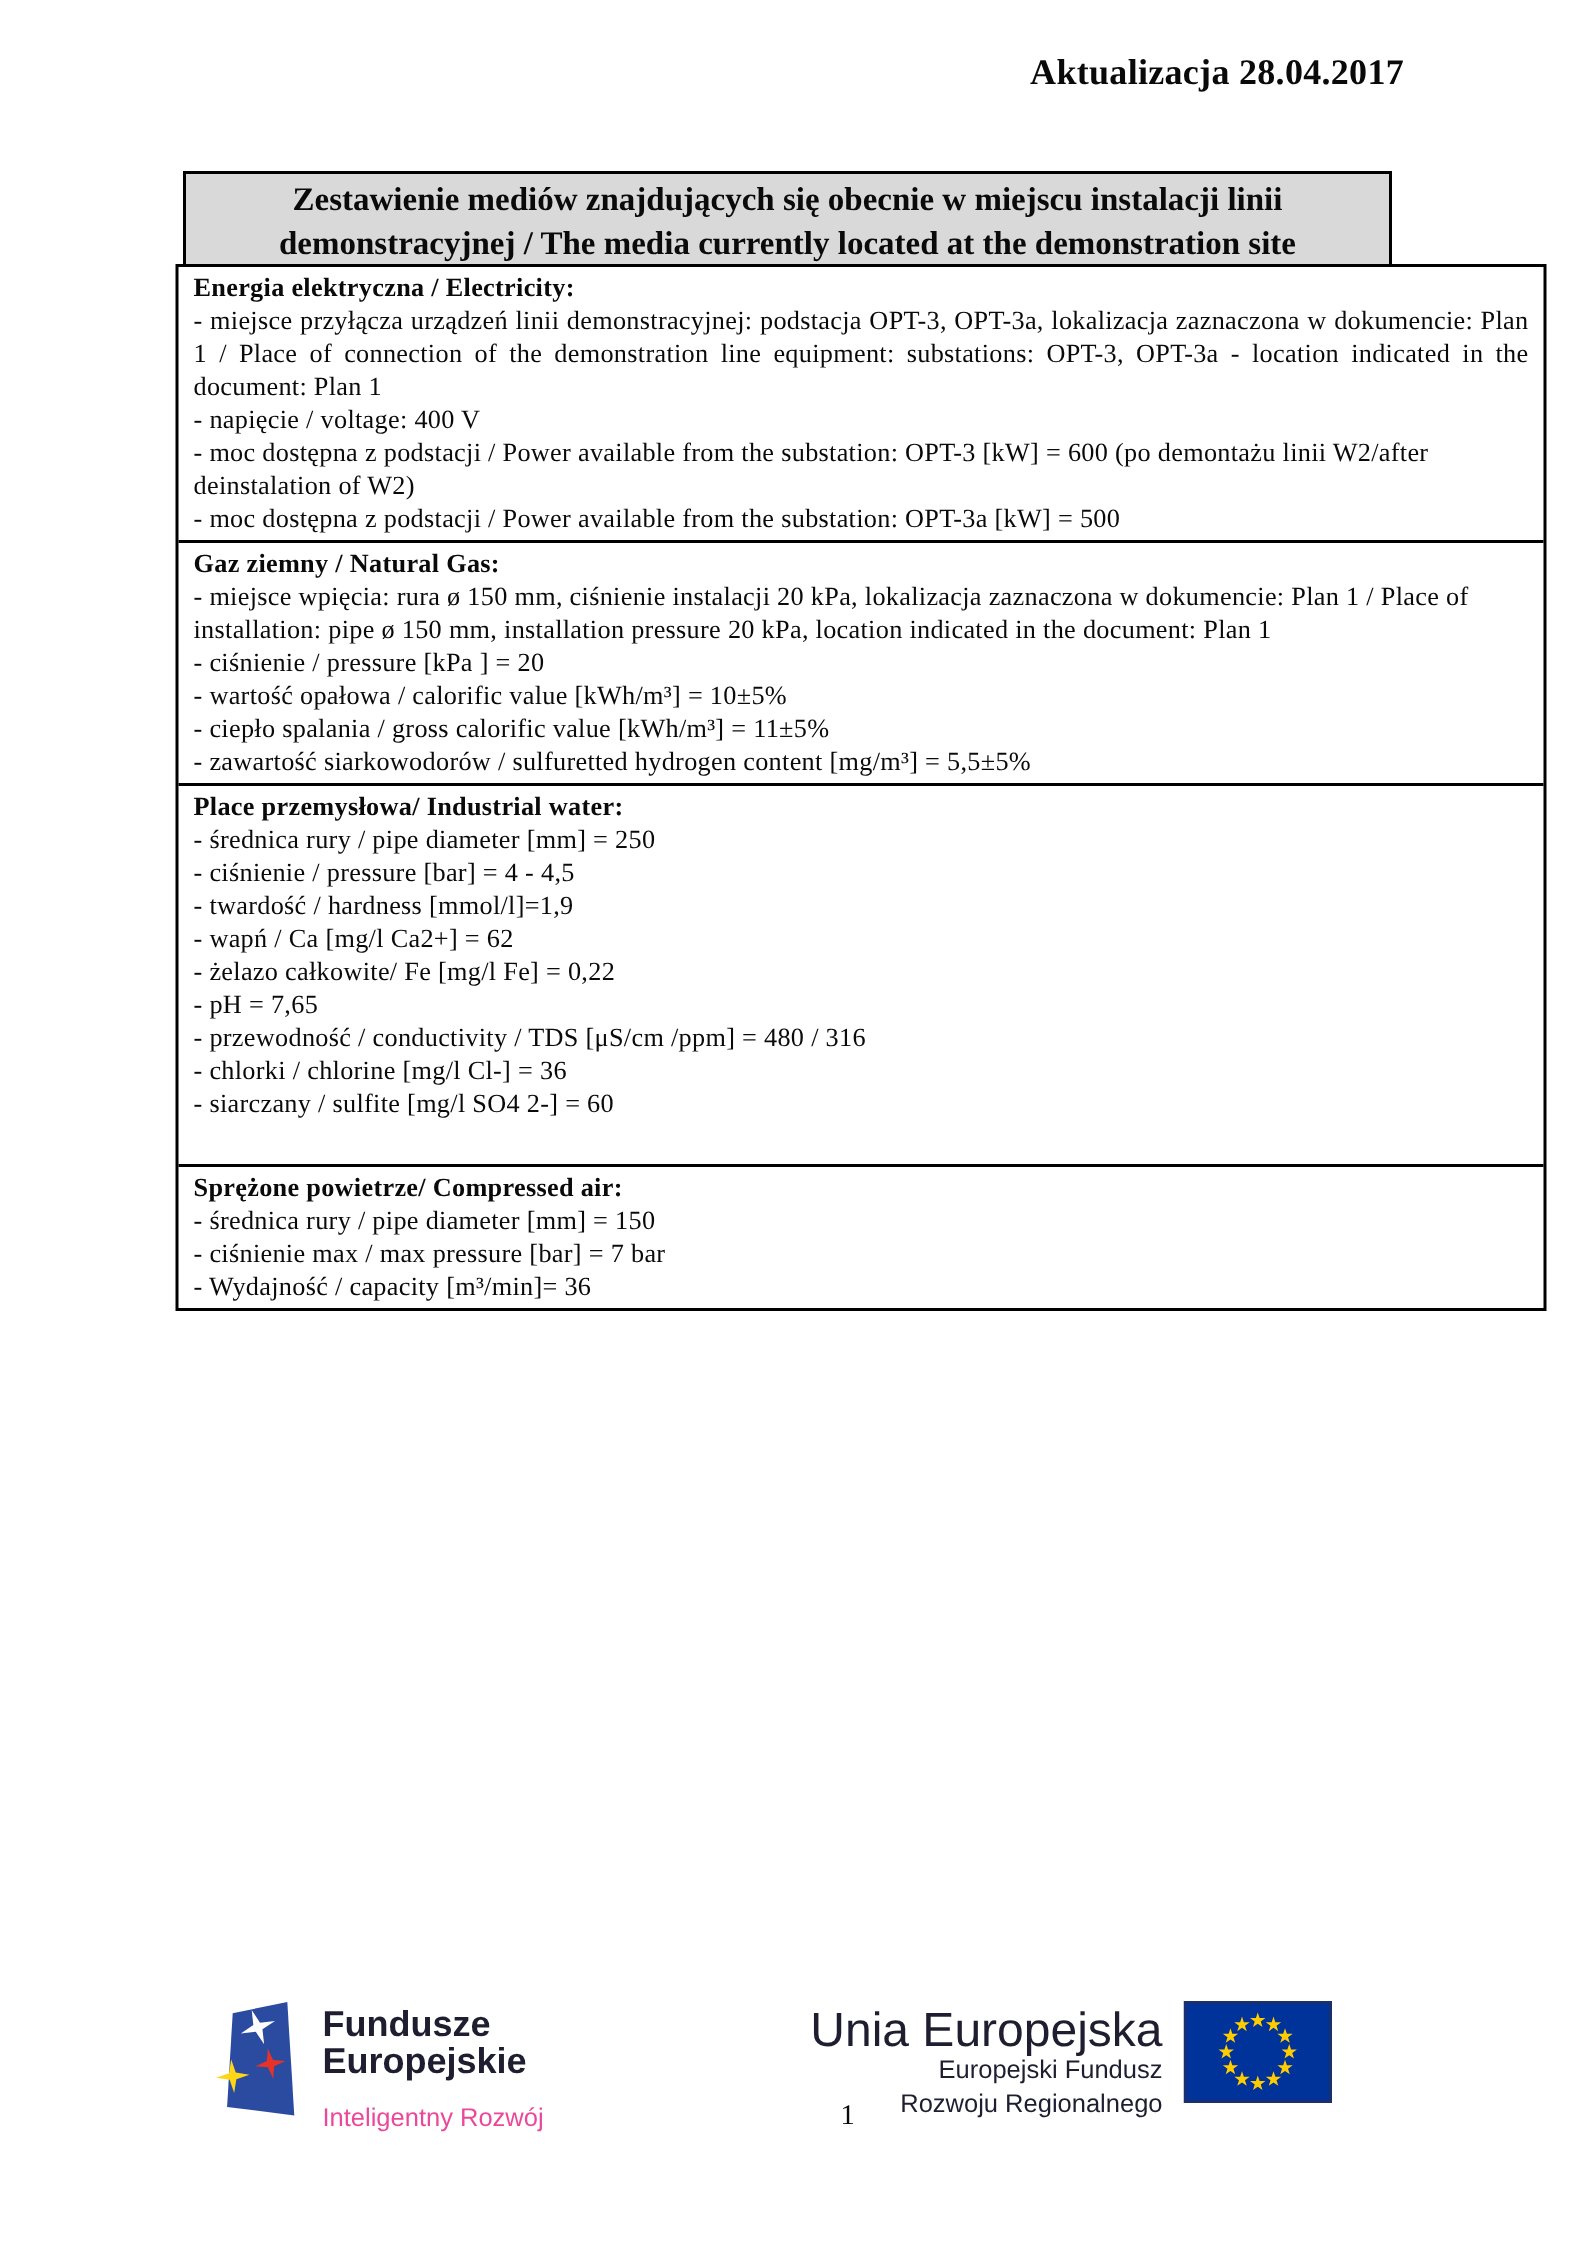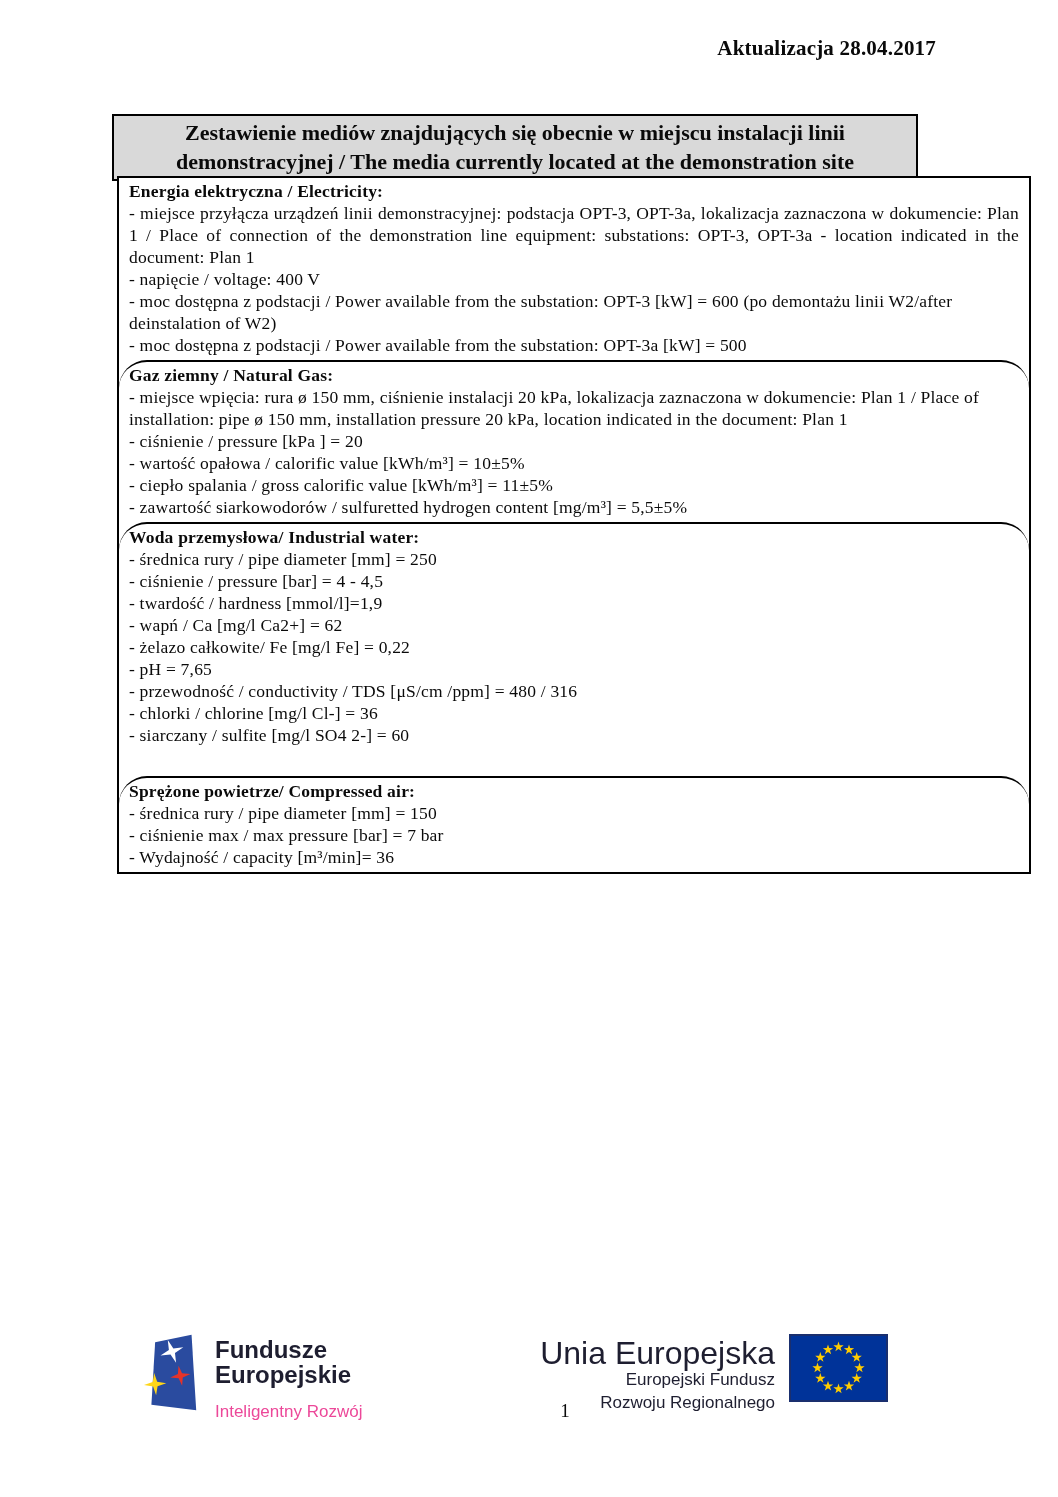--- a/index.html
+++ b/index.html
@@ -11,30 +11,30 @@
     font-family: "Liberation Serif", "DejaVu Serif", serif;
     color: #0a0a0a;
     overflow: hidden;
   }
 
   
   .update-note {
     position: absolute;
     top: 36px;
     right: 122px;
-    font-size: 21px;
+    font-size: 24px;
     font-weight: bold;
     letter-spacing: 0.2px;
   }
 
   
   .title-box {
     position: absolute;
     top: 114px;
-    left: 112px;
+    left: 122px;
     width: 806px;
     box-sizing: border-box;
     border: 2px solid #000;
     background: #d9d9d9;
     text-align: center;
     font-weight: bold;
     font-size: 22px;
     line-height: 29px;
     padding: 2px 8px 3px 8px;
   }
@@ -43,21 +43,21 @@
   .media-table {
     position: absolute;
     top: 176px;
     left: 117px;
     width: 914px;
     box-sizing: border-box;
     border: 2px solid #000;
     background: #fff;
   }
   .media-table section { padding: 2px 10px 4px 10px; }
-  .media-table section + section { border-top: 2px solid #000; border-radius: 28px; }
+  .media-table section + section { border-top: 2px solid #000; }
   .sec-heading {
     font-weight: bold;
     font-size: 17.5px;
     line-height: 22px;
     letter-spacing: 0.2px;
   }
   .sec-items .item {
     font-size: 17.5px;
     line-height: 22px;
     letter-spacing: 0.2px;
@@ -133,21 +133,21 @@
       <div class="sec-heading">Gaz ziemny / Natural Gas:</div>
       <div class="sec-items">
           <div class="item">- miejsce wpięcia: rura ø 150 mm, ciśnienie instalacji 20 kPa, lokalizacja zaznaczona w dokumencie: Plan 1 / Place of installation: pipe ø 150 mm, installation pressure 20 kPa, location indicated in the document: Plan 1</div>
           <div class="item">- ciśnienie / pressure [kPa ] = 20</div>
           <div class="item">- wartość opałowa / calorific value [kWh/m³] = 10±5%</div>
           <div class="item">- ciepło spalania / gross calorific value [kWh/m³] = 11±5%</div>
           <div class="item">- zawartość siarkowodorów / sulfuretted hydrogen content [mg/m³] = 5,5±5%</div>
         </div>
     </section>
     <section class="water-pad">
-      <div class="sec-heading">Woda przemysłowa/ Industrial water:</div>
+      <div class="sec-heading">Place przemysłowa/ Industrial water:</div>
       <div class="sec-items">
           <div class="item">- średnica rury / pipe diameter [mm] = 250</div>
           <div class="item">- ciśnienie / pressure [bar] = 4 - 4,5</div>
           <div class="item">- twardość / hardness [mmol/l]=1,9</div>
           <div class="item">- wapń / Ca [mg/l Ca2+] = 62</div>
           <div class="item">- żelazo całkowite/ Fe [mg/l Fe] = 0,22</div>
           <div class="item">- pH = 7,65</div>
           <div class="item">- przewodność / conductivity / TDS [μS/cm /ppm] = 480 / 316</div>
           <div class="item">- chlorki / chlorine [mg/l Cl-]  = 36</div>
           <div class="item">- siarczany / sulfite [mg/l SO4 2-] = 60</div>

